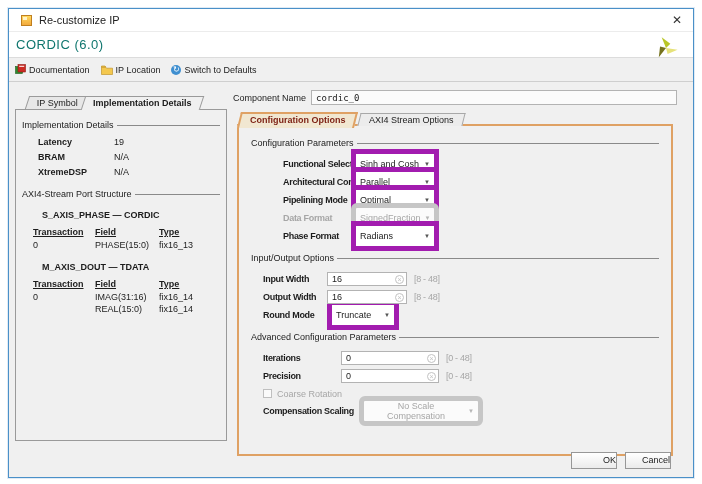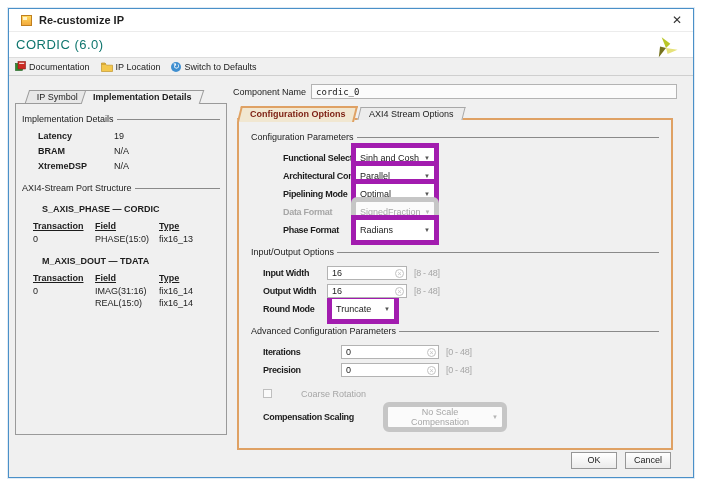--- a/index.html
+++ b/index.html
@@ -12,28 +12,28 @@
   .dialog {
     position:absolute; left:8px; top:8px; width:686px; height:470px;
     border:1px solid #4a90c8; background:#f0f0f0;
     box-shadow:0 0 0 1px rgba(130,175,215,.25);
   }
   
   .titlebar { height:22px; background:#fff; display:flex; align-items:center; padding:0 6px; }
   .title-icon { width:11px; height:11px; margin:0 7px 0 6px;
     background:linear-gradient(#ffd95e,#f2a93c); border:1px solid #c07f1f; position:relative; }
   .title-icon::after { content:""; position:absolute; left:1px; top:1px; width:4px; height:3px; background:#fff3c8; }
-  .titlebar-text { flex:1; font-size:11px; color:#222;font-weight:bold; }
+  .titlebar-text { flex:1; font-size:11px; color:#222; }
   .close-btn { width:20px; height:18px; text-align:center; line-height:18px; font-size:12px; color:#333; cursor:default; }
   
   .heading { height:26px; background:#fff; border-top:1px solid #ececec; display:flex; align-items:center; padding-left:7px; position:relative; }
   .heading-text { font-family:Liberation Sans, sans-serif; font-size:13px; letter-spacing:.5px; color:#0f766e; }
   .xilinx-logo { position:absolute; right:14px; top:3px; width:26px; height:26px; z-index:5; }
   
-  .toolbar { height:19px; background:#f0f0f0; border-top:1px solid #dcdcdc; border-bottom:1px solid #cfcfcf;
+  .toolbar { height:25px; background:#f0f0f0; border-top:1px solid #dcdcdc; border-bottom:1px solid #cfcfcf;
     display:flex; align-items:center; padding-left:6px; gap:11px; }
   .tool-item { display:flex; align-items:center; gap:3px; color:#1c1c1c; cursor:default; }
   .refresh-icon { display:inline-block; width:10px; height:10px; border-radius:50%;
     background:#3f8fd0; color:#fff; font-size:8px; line-height:10px; text-align:center; }
   .refresh-icon::before { content:"↻"; }
   
   .content { position:relative; height:378px; background:#f0f0f0; }
   
   .left-wrap { position:absolute; left:6px; top:10px; width:212px; }
   .ltabs { display:flex; padding-left:12px; align-items:flex-end; height:17px; }
@@ -78,25 +78,25 @@
   .dropdown.disabled .arrow { color:#b5b5b5; }
   .txtwrap { position:relative; display:inline-block; }
   .txt { height:14px; border:1px solid #b3b3b3; background:#fff; font-size:9px; padding:0 14px 0 4px; color:#222; }
   .t-io { width:80px; } .t-adv { width:98px; }
   .clear-icon { position:absolute; right:3px; top:3px; width:9px; height:9px; border:1px solid #c2c2c2;
     border-radius:50%; color:#c2c2c2; font-size:7px; line-height:7px; text-align:center; }
   .clear-icon::before { content:"×"; }
   .range { color:#a6a6a6; margin-left:7px; letter-spacing:-0.3px; }
   .chkrow { display:flex; align-items:center; height:17px; margin-left:12px; color:#a6a6a6; }
   .checkbox { width:9px; height:9px; border:1px solid #bfbfbf; background:#fafafa; margin-right:5px; }
-  .gap8 { margin-top:8px; } .gap6 { margin-top:6px;gap:24px; }
+  .gap8 { margin-top:8px; } .gap6 { margin-top:0; }
   
   .footer { position:absolute; left:0; right:0; bottom:0; height:30px; }
   .btn { position:absolute; bottom:8px; width:46px; height:17px; font-size:9px; line-height:15px;
-    text-align:center; background:linear-gradient(#ffffff,#ebebeb); border:1px solid #979797; cursor:default; }
+    text-align:right; background:linear-gradient(#ffffff,#ebebeb); border:1px solid #979797; cursor:default; }
   .btn-ok { right:76px; } .btn-cancel { right:22px; }
   
   svg { display:block; }
 </style>
 </head>
 <body>
 
 <div class="dialog">
 
   <div class="titlebar">

